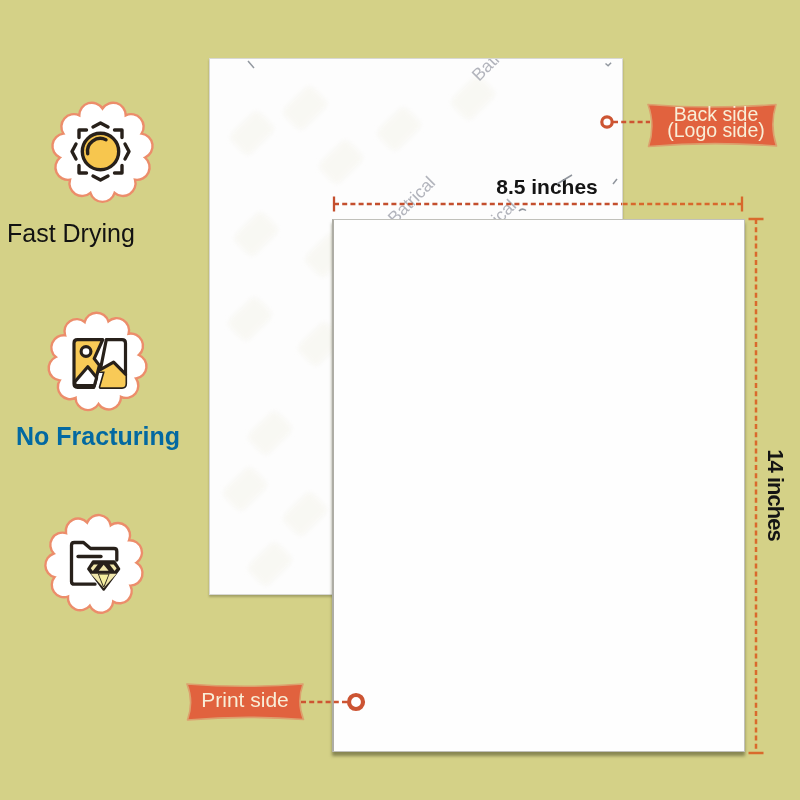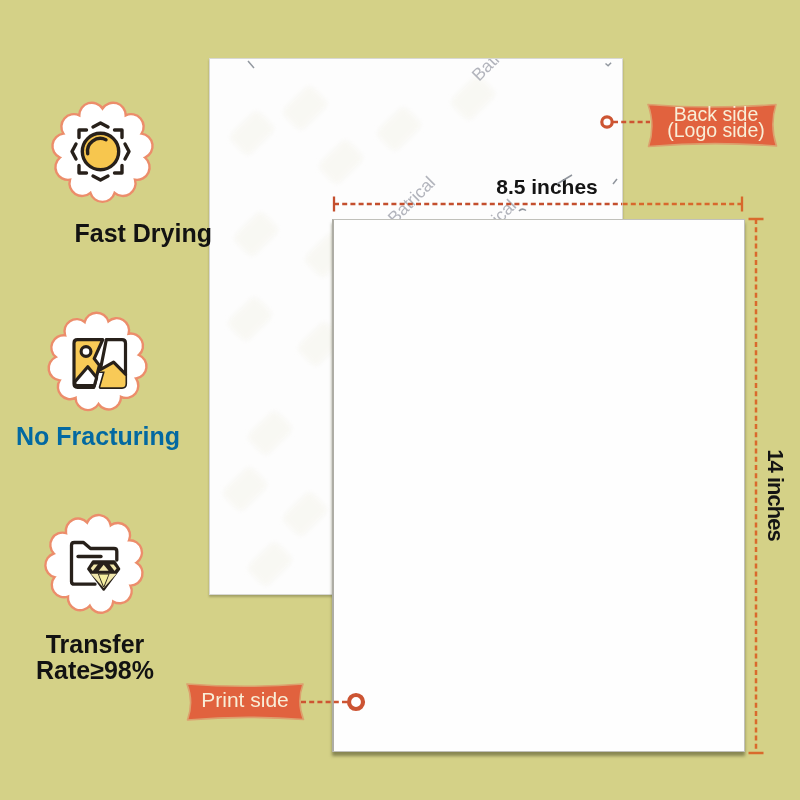--- a/index.html
+++ b/index.html
@@ -139,19 +139,18 @@
   <g stroke="none">
     <path d="M93.8,564.5 L97.8,564.5 L92.8,571 L90.8,568.3 Z" fill="#f1e7ab"></path>
     <path d="M109.6,564.5 L113.6,564.5 L116.6,568.3 L114.6,571 Z" fill="#f1e7ab"></path>
     <path d="M103.7,564.8 L108.6,570.8 L98.8,570.8 Z" fill="#f1e7ab"></path>
     <path d="M90.8,573.8 L116.6,573.8 L103.7,588 Z" fill="#f1e7ab"></path>
     <path d="M97.8,573.8 L103,587 L104.4,587 L109.6,573.8 Z" fill="#27201a"></path>
     <path d="M98.9,574.5 L108.5,574.5 L103.7,586.3 Z" fill="#f4ee9e"></path>
   </g>
 </svg>
 
-<div class="abs" style="left:7px;top:219px;width:205px;text-align:right;font-size:25px;font-weight:bold;color:#121212">Fast Drying</div>
+<div class="abs" style="left:7px;top:219px;width:205px;text-align:left;font-size:25px;font-weight:normal;color:#121212">Fast Drying</div>
 
 <div class="abs" style="left:0;top:422px;width:196px;text-align:center;font-size:25px;font-weight:bold;color:#0369a1">No Fracturing</div>
 
-<div class="abs" style="left:0;top:631px;width:190px;text-align:center;font-size:25px;font-weight:bold;color:#121212;line-height:26px">Transfer<br>Rate≥98%</div>
 
 </div>
 
 </body></html>

